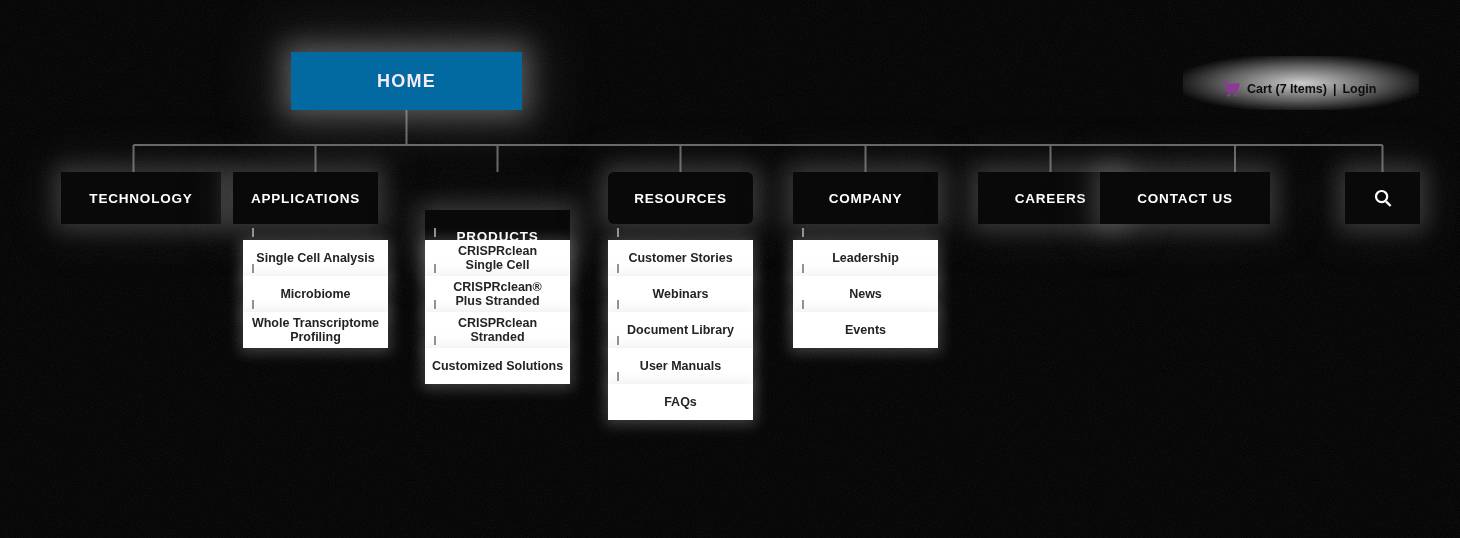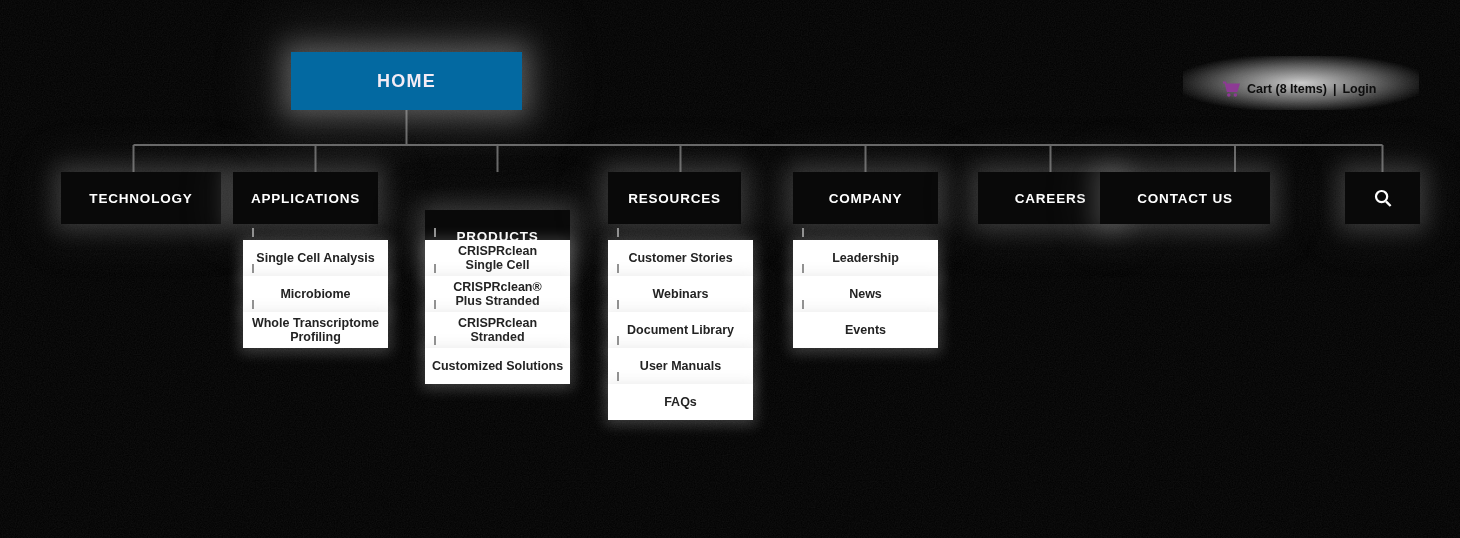--- a/index.html
+++ b/index.html
@@ -26,21 +26,21 @@
     position:absolute;top:172px;height:52px;
     background:#090909;
     display:flex;align-items:center;justify-content:center;
     color:#fff;font-size:13.5px;font-weight:bold;letter-spacing:.8px;
     cursor:pointer;white-space:nowrap;
     box-shadow:0 0 20px 6px rgba(150,150,150,.28), 0 0 44px 14px rgba(110,110,110,.16);
   }
   .nb-technology{left:61px;width:160px;}
   .nb-applications{left:233px;width:145px;}
   .nb-products{left:425px;width:145px;margin-top:38px;}
-  .nb-resources{left:608px;width:133px;}
+  .nb-resources{left:608px;width:145px;border-radius:6px;}
   .nb-company{left:793px;width:145px;}
   .nb-careers{left:978px;width:145px;}
   .nb-contact{left:1100px;width:170px;}
   .nb-search{left:1345px;width:75px;}
 
   .sub-col{position:absolute;top:240px;width:145px;}
   .col-applications{left:243px;}
   .col-products{left:425px;}
   .col-resources{left:608px;}
   .col-company{left:793px;}
@@ -107,21 +107,21 @@
   <div class="home-box">HOME</div>
 
   <div class="glow-blob"></div>
   <div class="account-row">
     <svg class="cart-icon" width="19" height="17" viewBox="0 0 19 17">
       <path d="M1 1.5 H3.4 L5.6 10.2 H14.6 L16.8 3.4 H4" fill="none" stroke="#8d3a94" stroke-width="1.8"></path>
       <path d="M4.2 3.4 H16.6 L14.7 10 H5.8 Z" fill="#8d3a94"></path>
       <circle cx="6.8" cy="14" r="1.8" fill="#8d3a94"></circle>
       <circle cx="13.4" cy="14" r="1.8" fill="#8d3a94"></circle>
     </svg>
-    <span class="link">Cart (8 Items)</span>
+    <span class="link">Cart (7 Items)</span>
     <span class="sep">|</span>
     <span class="link">Login</span>
   </div>
 
   <div class="nav-box nb-technology">TECHNOLOGY</div>
   <div class="nav-box nb-applications">APPLICATIONS</div>
   <div class="nav-box nb-products">PRODUCTS</div>
   <div class="nav-box nb-resources">RESOURCES</div>
   <div class="nav-box nb-company">COMPANY</div>
   <div class="nav-box nb-careers">CAREERS</div>

